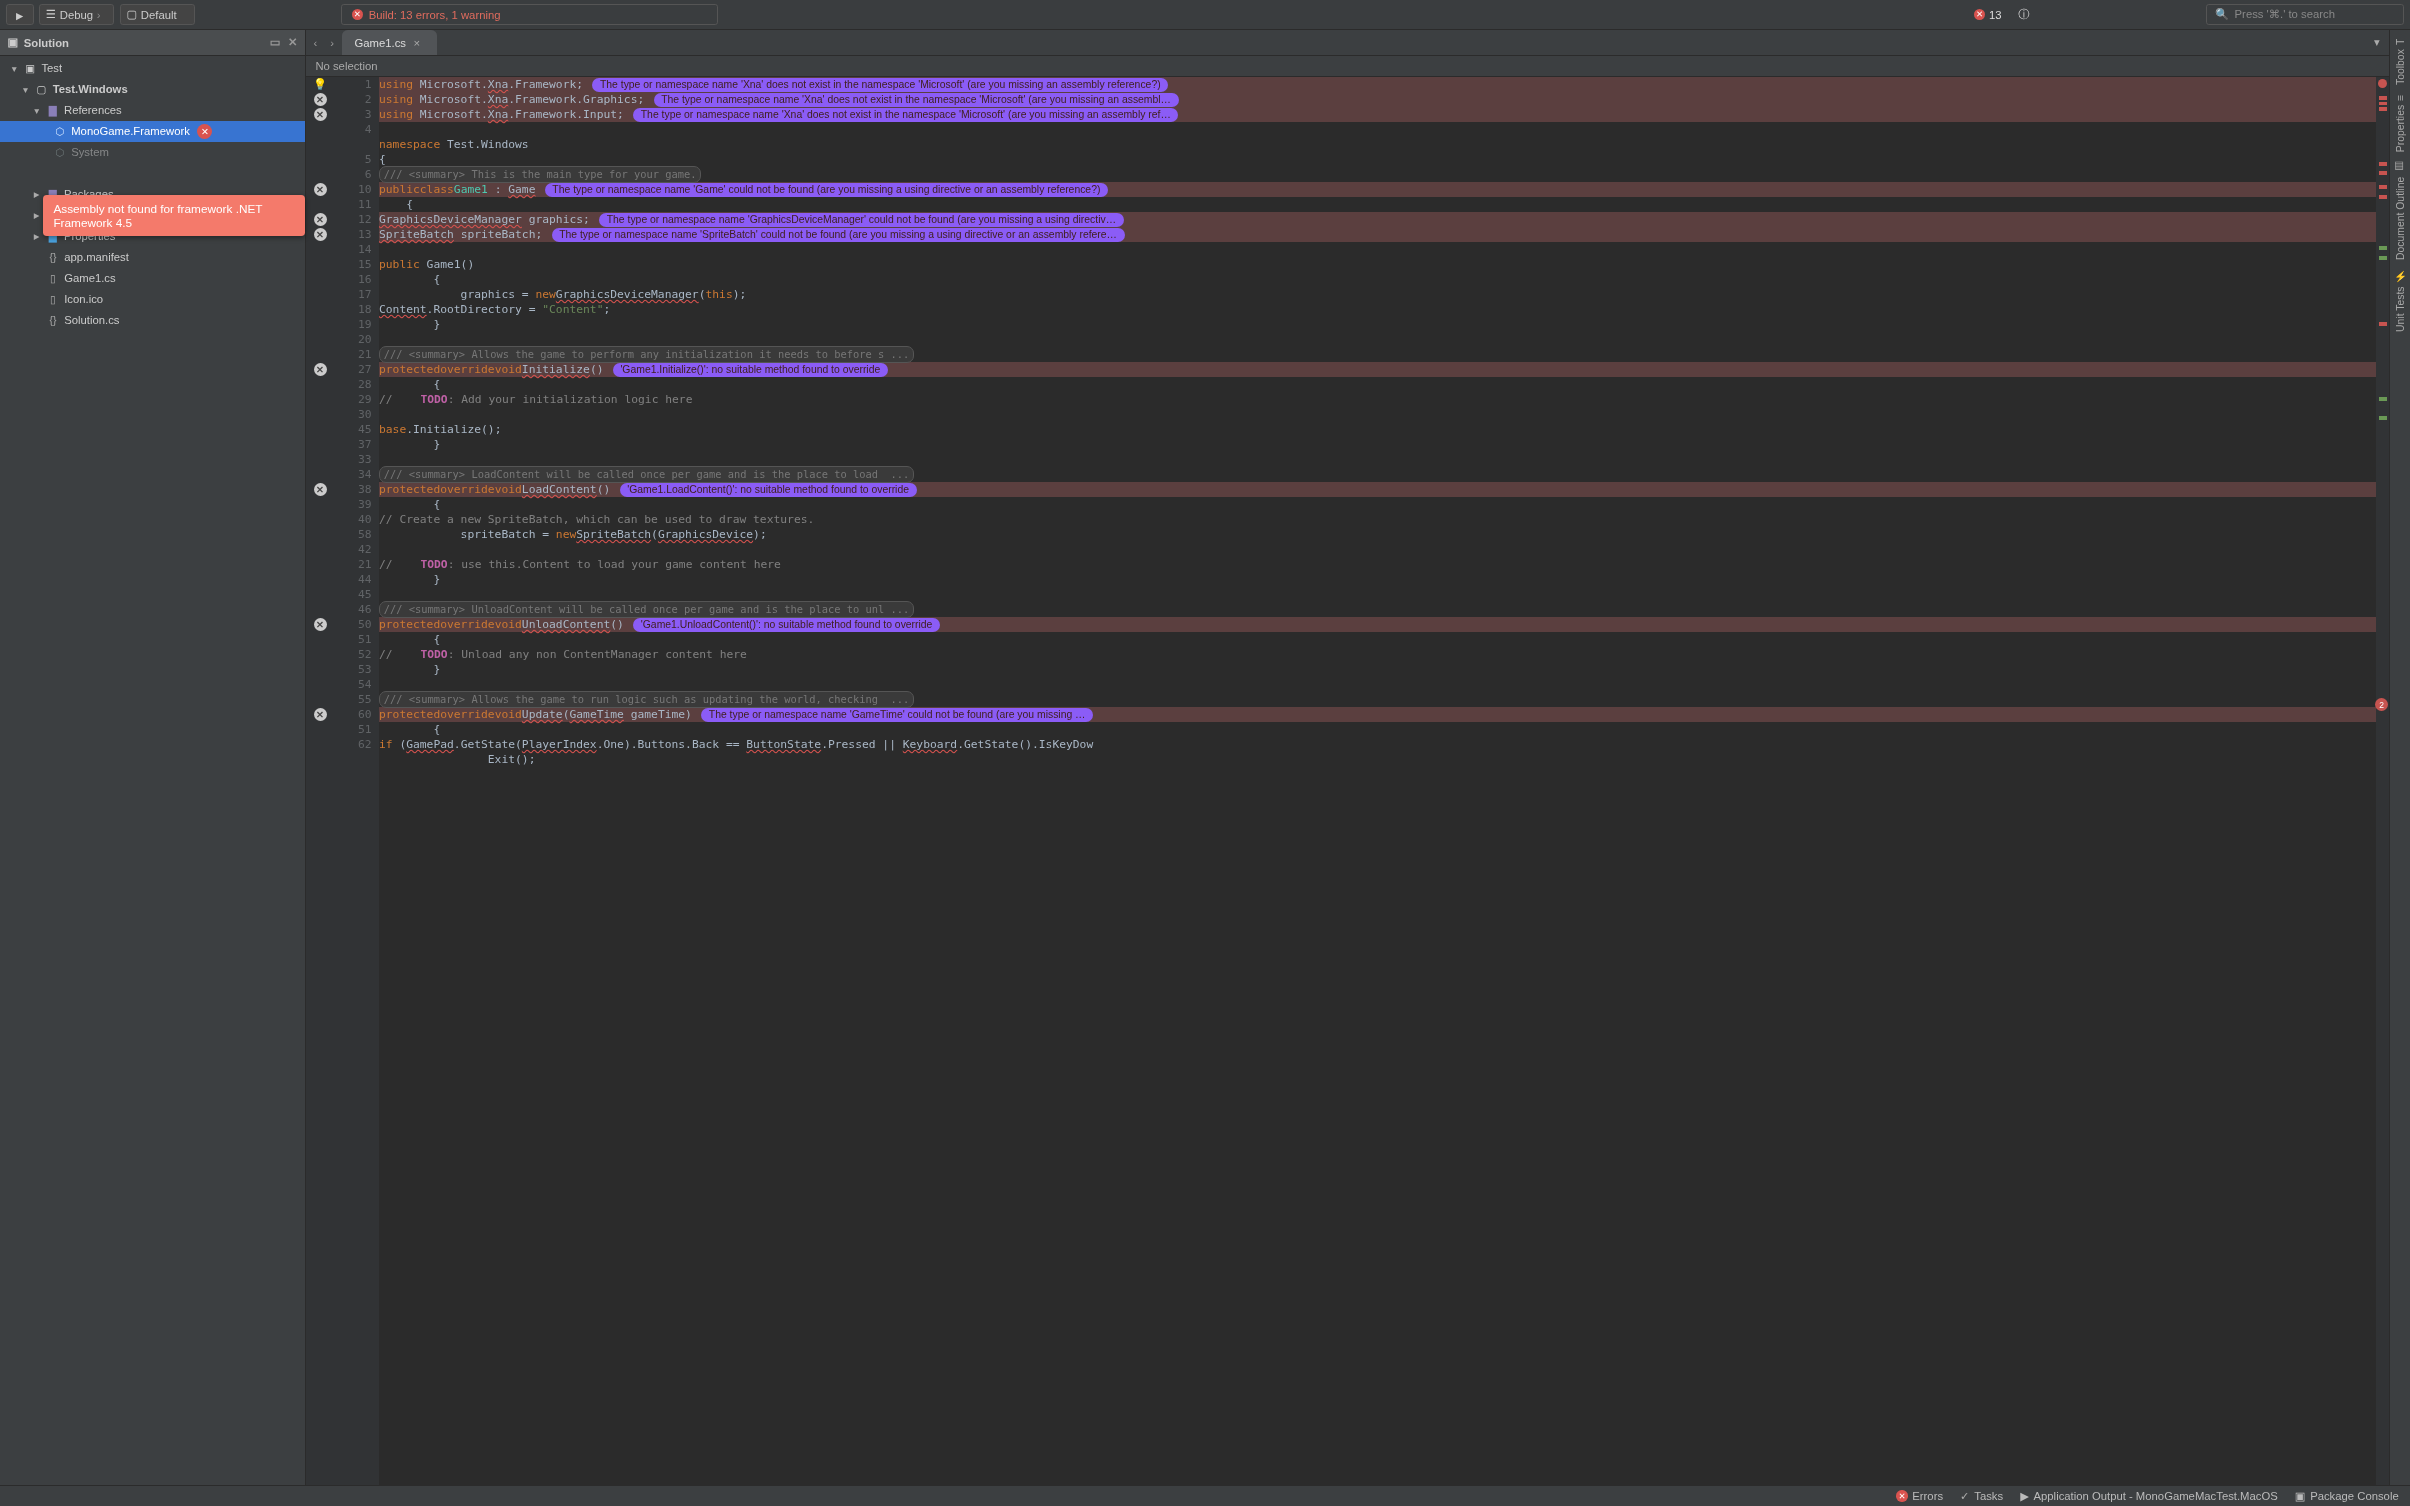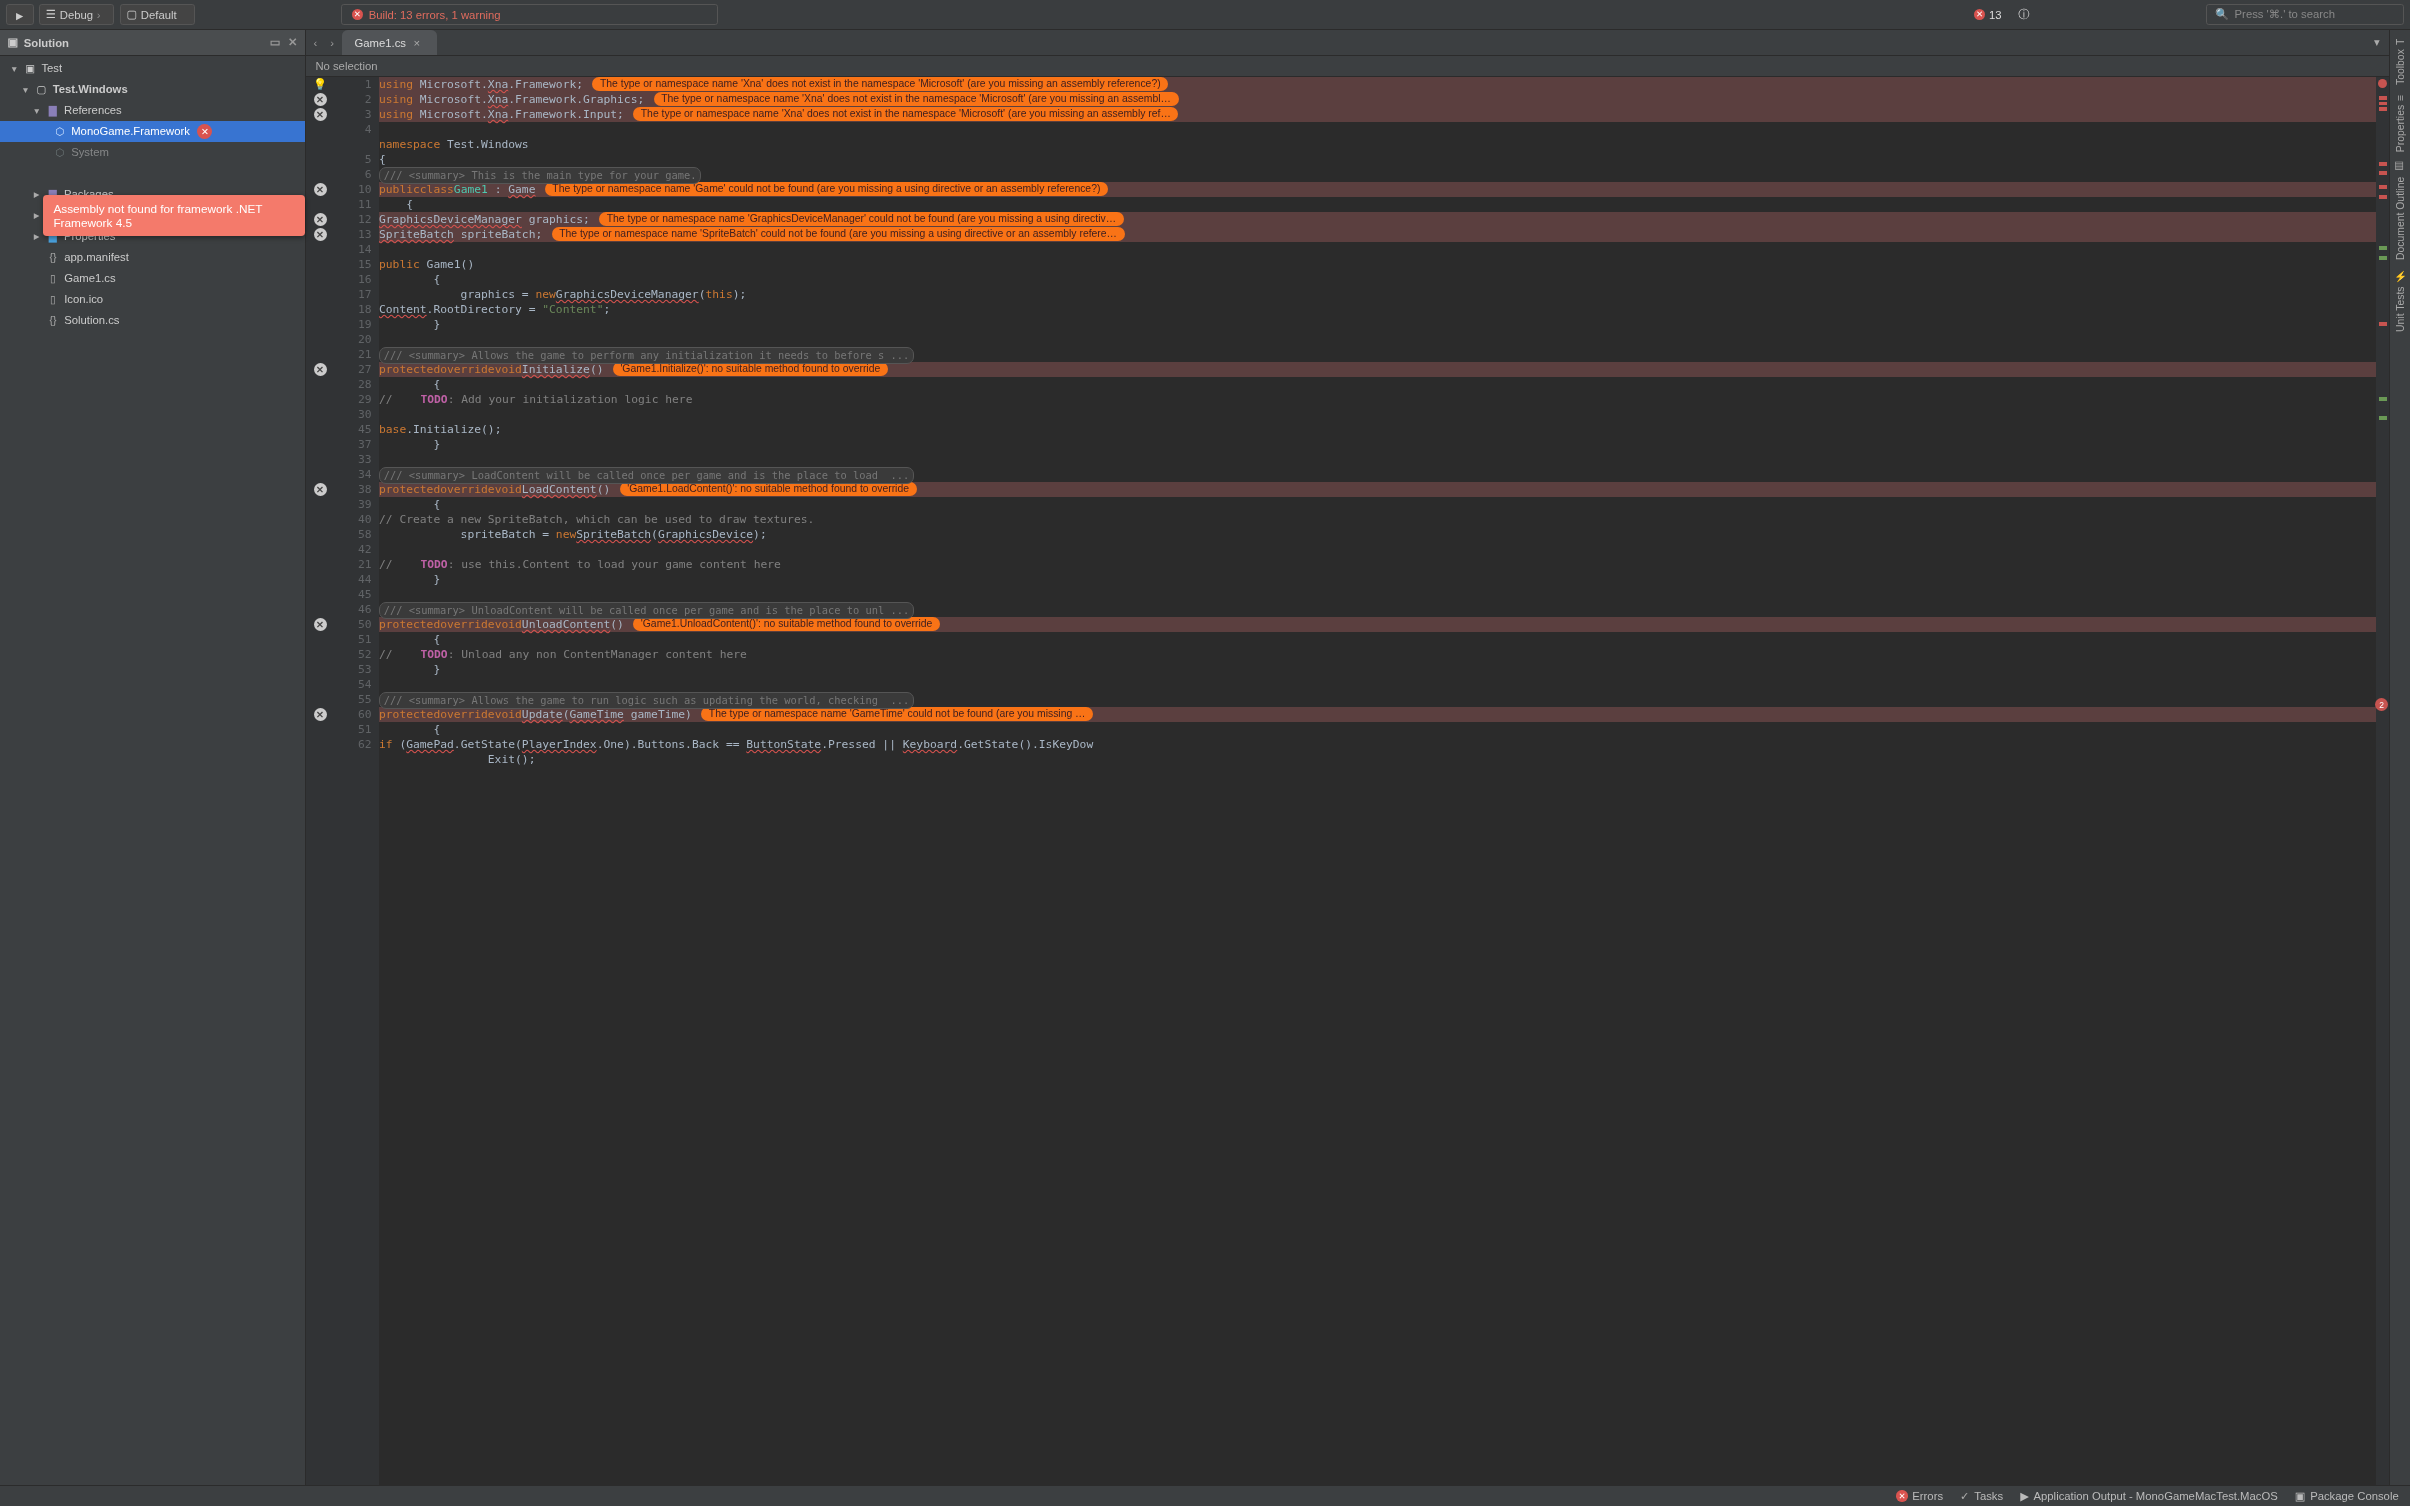--- a/index.html
+++ b/index.html
@@ -143,31 +143,31 @@
   text-align:right; color:#606366;
   font-family: Menlo, Consolas, monospace; font-size:11.3px;
   padding-right:7.5px;
 }
 .gutter .ln { height:15px; line-height:15px; }
 .code {
   flex:1; background:#2b2b2b; color:#a9b7c6;
   font-family: Menlo, Consolas, monospace; font-size:11.3px;
   position:relative; overflow:hidden;
 }
-.line { height:15px; line-height:15px; white-space:pre; display:flex; align-items:flex-start; }
+.line { height:15px; line-height:15px; white-space:pre; display:flex; align-items:center; }
 .tok-kw { color:#cc7832; }
 .tok-type { color:#4ec9b0; }
 .tok-str { color:#6a8759; }
 .tok-comm { color:#808080; }
 .tok-todo { color:#bf61a6; font-weight:600;margin-left:21px; }
 .err-squig { text-decoration: underline wavy #d9534f; text-decoration-skip-ink: none; }
 .line.err-hl { background: rgba(180,100,100,0.35); }
 .tag {
   display:inline-block;
-  background:#f97316; color:#402020;
+  background:#8b5cf6; color:#402020;
   border-radius: 8.5px;
   padding: 0 7.5px;
   height: 14px; line-height:14px;
   font-family: -apple-system, sans-serif;
   font-size: 10.4px;
   margin-left: 9.4px;
   max-width: 612px;
   overflow:hidden; text-overflow:ellipsis; white-space:nowrap;
   vertical-align: middle;
 }

